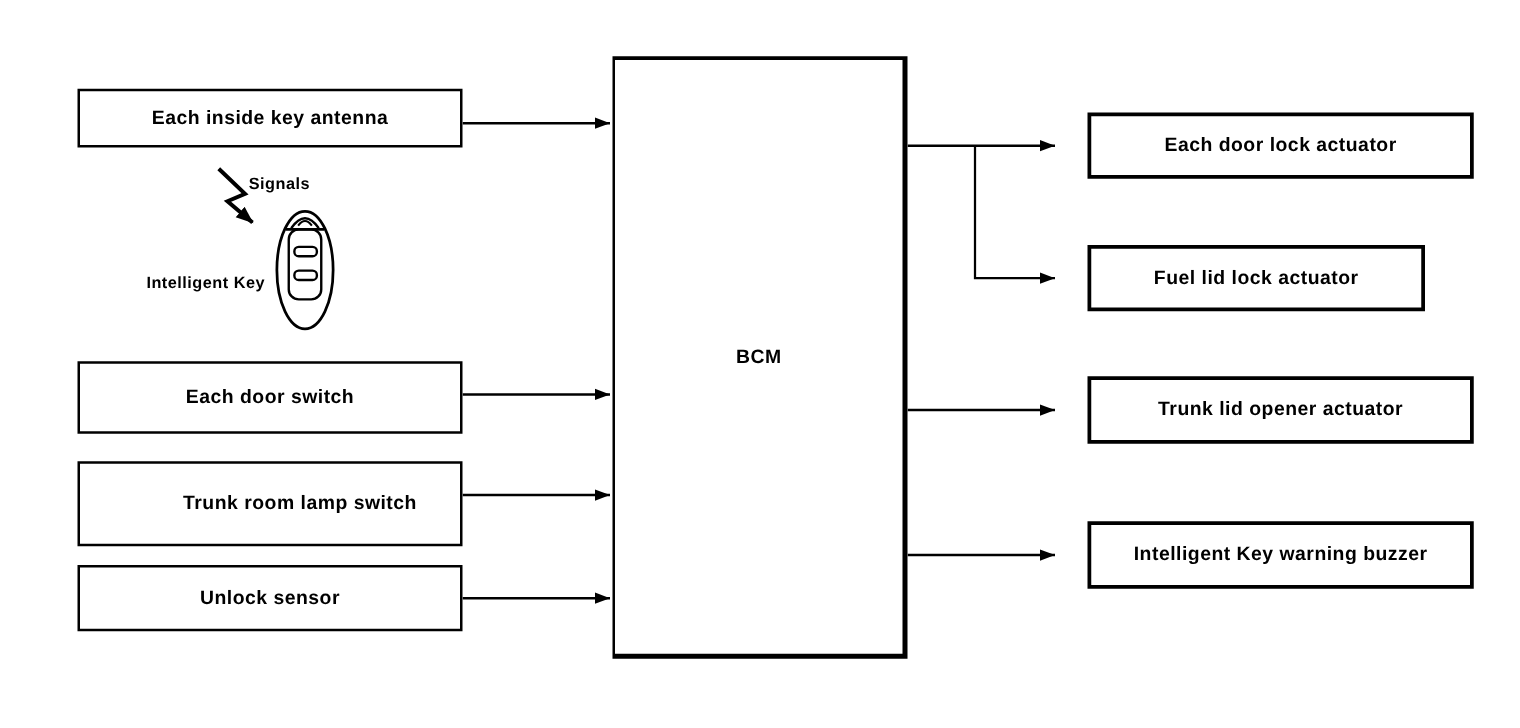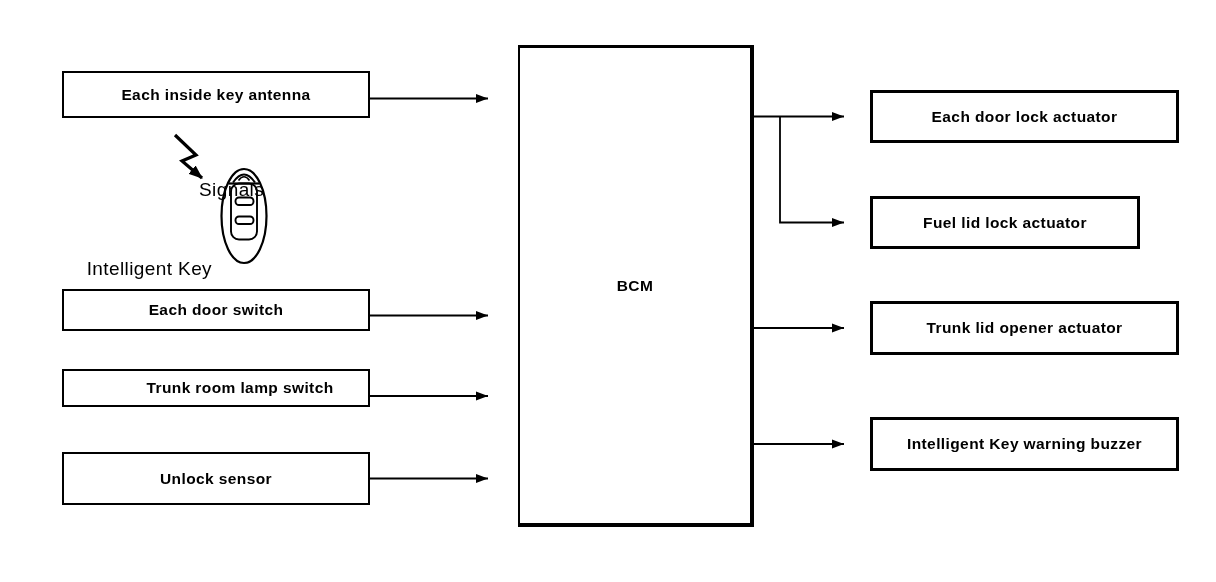--- a/index.html
+++ b/index.html
@@ -34,41 +34,40 @@
     font-size: 15.5px;
     font-weight: 600;
     letter-spacing: 0.4px;
     color: var(--line,#000000);
   }
   .box.out { border-width: 3px; margin-left: 24px; }
   .box.bcm { border-width: 3px 4px 4px 2px; }
 
   
   .in1 { left:62px;  top:71px;  width:308px; height:47px; }
-  .in2 { left:62px;  top:289px; width:308px; height:42px; }
-  .in3 { left:62px;  top:369px; width:308px; height:38px;padding-left:48px; }
+  .in2 { left:62px;  top:289px; width:308px; height:58px; }
+  .in3 { left:62px;  top:369px; width:308px; height:68px;padding-left:48px; }
   .in4 { left:62px;  top:452px; width:308px; height:53px; }
 
   
-  .bcm { left:518px; top:45px; width:236px; height:482px; }
+  .bcm { left:490px; top:45px; width:236px; height:482px; }
 
   
   .out1 { left:846px; top:90px;  width:309px; height:53px; }
   .out2 { left:846px; top:196px; width:270px; height:53px; }
   .out3 { left:846px; top:301px; width:309px; height:54px;text-align:center; }
   .out4 { left:846px; top:417px; width:309px; height:54px; }
 
   .float-label {
     position: absolute;
-    font-size: 19px;
-    font-weight: 400;
+    font-size: 13px;
+    font-weight: 700;
     letter-spacing: 0.4px;
     color: var(--line,#000000);
     white-space: nowrap;
-    margin-top: 40px;
   }
   .signals-label { left:199px; top:139px; }
   .intelligent-key-label { left:80px; top:218px; width:132px; text-align:right; }
 </style>
 </head>
 <body>
 
 <div class="canvas">
 
   <svg class="wires" viewBox="0 0 1216 582" xmlns="http://www.w3.org/2000/svg">

